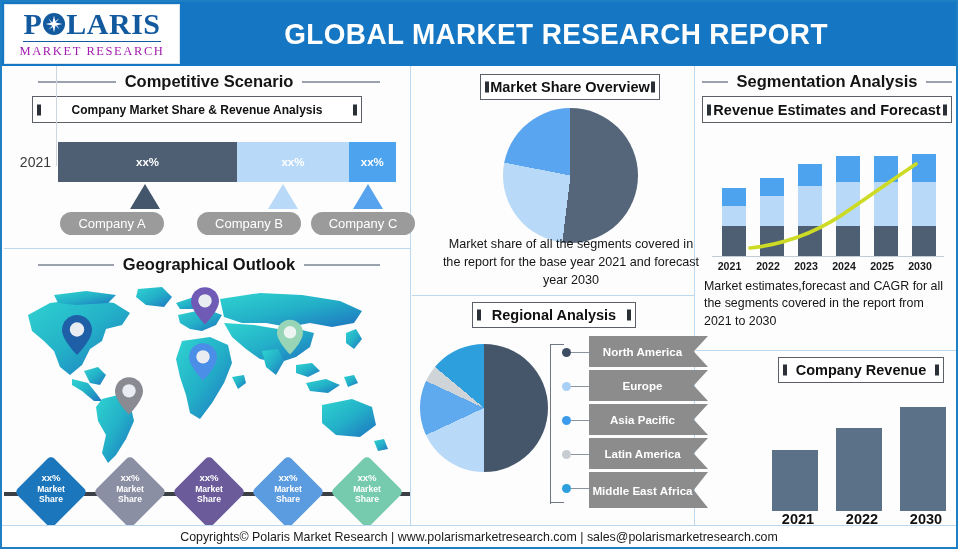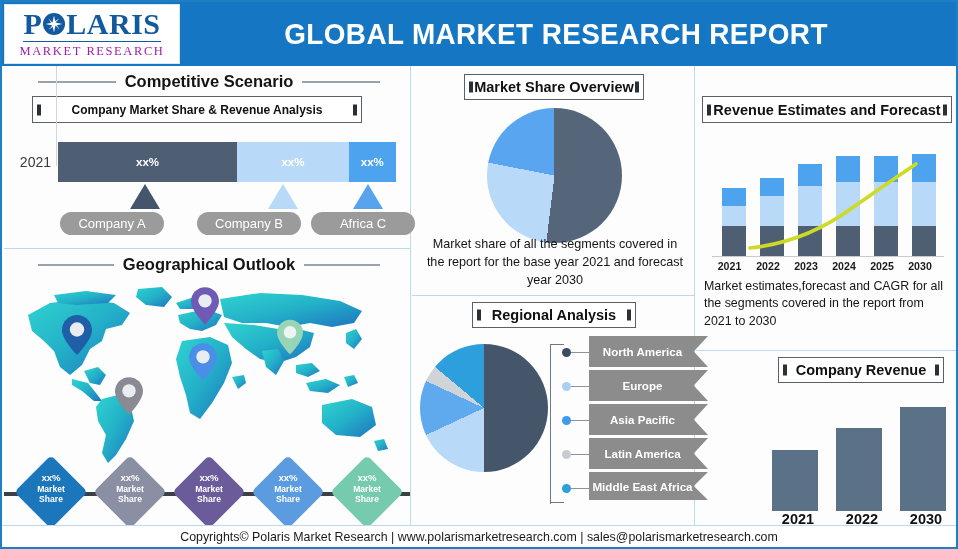--- a/index.html
+++ b/index.html
@@ -127,21 +127,21 @@
     top: 5px;
   }
   .dia-txt {
     position: absolute; width: 62px; top: 11px;
     text-align: center; color: #ffffff;
     font-size: 8.6px; font-weight: bold; line-height: 1.22;
   }
   .dia-txt .big { font-size: 9.6px; }
 
   
-  #mshare { left: 410px; top: 64px; width: 282px; height: 176px; }
+  #mshare { left: 426px; top: 64px; width: 282px; height: 176px; }
   .ms-bracket { position: absolute; left: 52px; top: 8px; width: 180px; height: 26px; font-size: 14.5px; }
   .ms-pie { position: absolute; left: 75px; top: 42px; width: 135px; height: 135px; border-radius: 50%; }
   .ms-cap { position: absolute; left: 13px; top: 170px; width: 260px; font-size: 12.6px; color: #151515; line-height: 1.42; text-align: center; }
 
   
   #regional { left: 410px; top: 294px; width: 282px; height: 233px; }
   .ra-bracket { position: absolute; left: 60px; top: 6px; width: 164px; height: 26px; font-size: 14.5px; }
   .ra-pie { position: absolute; left: 8px; top: 48px; width: 128px; height: 128px; border-radius: 50%; }
   .ra-list { position: absolute; left: 132px; top: 40px; width: 148px; height: 176px; }
   .ra-spine { position: absolute; left: 6px; top: 8px; width: 1.4px; height: 160px; background: #6d7884; }
@@ -153,21 +153,21 @@
   .ra-ribbon {
     position: absolute; left: 29px; top: 0px;
     width: 119px; height: 31px;
     background: #8c8c8c;
     color: #ffffff; font-size: 11.6px; font-weight: bold;
     display: flex; align-items: center; justify-content: center;
     text-align: center; line-height: 1.12;
     clip-path: polygon(0 0, 100% 0, 88% 50%, 100% 100%, 0 100%);
     padding-right: 12px;
   }
-  .ra-ribbon.two { height: 28px; }
+  .ra-ribbon.two { height: 36px; }
 
   
   #segment { left: 694px; top: 64px; width: 262px; height: 283px; }
   .sg-head { position: absolute; left: 6px; top: 6px; width: 250px; }
   .sg-bracket { position: absolute; left: 6px; top: 30px; width: 250px; height: 27px; font-size: 14.5px; }
   .sg-chart { position: absolute; left: 22px; top: 66px; width: 226px; height: 124px; }
   .sg-bar { position: absolute; bottom: 0; width: 24px; display: flex; flex-direction: column; justify-content: flex-end; }
   .sg-seg { width: 100%; }
   .sg-axis { position: absolute; left: 16px; top: 190px; width: 232px; height: 1.4px; background: #c3ccd4; }
   .sg-ticks { position: absolute; left: 14px; top: 194px; width: 236px; display: flex; }
@@ -248,21 +248,21 @@
 
     <div class="markers">
       <div class="tri" style="left:74px; border-bottom:25px solid #43566b;"></div>
       <div class="tri" style="left:212px; border-bottom:25px solid #b8d9f7;"></div>
       <div class="tri" style="left:297px; border-bottom:25px solid #58a3ee;"></div>
     </div>
 
     <div class="pill-row">
       <div class="pill" style="left:4px; width:104px;">Company A</div>
       <div class="pill" style="left:141px; width:104px;">Company B</div>
-      <div class="pill" style="left:255px; width:104px;">Africa C</div>
+      <div class="pill" style="left:255px; width:104px;">Company C</div>
     </div>
   </div>
 
   <div class="panel" id="geo">
     <div class="sect-head geo-head">
       <span class="rule" style="width:76px"></span>
       <span class="txt">Geographical Outlook</span>
       <span class="rule" style="width:76px"></span>
     </div>
 
@@ -409,20 +409,25 @@
       </div>
       <div class="ra-item" style="top:136px;">
         <div class="ra-dot" style="background:#2e9fdd;"></div>
         <div class="ra-conn"></div>
         <div class="ra-ribbon two">Middle East Africa</div>
       </div>
     </div>
   </div>
 
   <div class="panel" id="segment">
+    <div class="sect-head sg-head">
+      <span class="rule" style="width:26px"></span>
+      <span class="txt">Segmentation Analysis</span>
+      <span class="rule" style="width:26px"></span>
+    </div>
     <div class="bracket sg-bracket">Revenue Estimates and Forecast</div>
 
     <div class="sg-chart">
       <div class="sg-bar" style="left:4px; height:68px;">
         <div class="sg-seg" style="height:18px; background:#4da3ee;"></div>
         <div class="sg-seg" style="height:20px; background:#b8d9f7;"></div>
         <div class="sg-seg" style="height:30px; background:#4e5f73;"></div>
       </div>
       <div class="sg-bar" style="left:42px; height:78px;">
         <div class="sg-seg" style="height:18px; background:#4da3ee;"></div>

